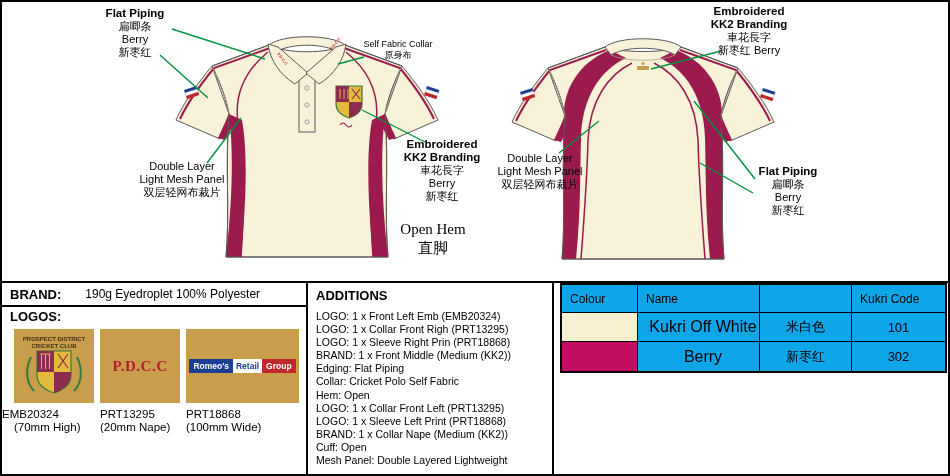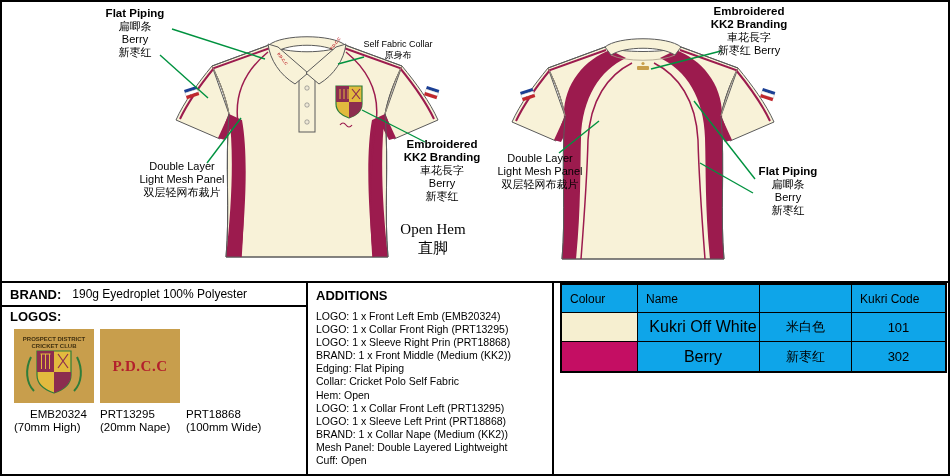--- a/index.html
+++ b/index.html
@@ -34,21 +34,21 @@
   .note{position:absolute;text-align:center;font-size:11px;line-height:13px;color:#000}
   .note .b{font-weight:bold;font-size:11.5px}
   .note.tiny{font-size:9px;line-height:11px}
   .note.serif{font-family:"Liberation Serif",serif;font-size:15px;line-height:19px}
 
   
   .hdiv{position:absolute;left:0;top:279px;width:100%;height:2px;background:#000}
   .fabric-row{position:absolute;left:0;top:281px;width:304px;height:24px;border-bottom:2px solid #000;
               display:flex;align-items:center;padding-left:8px}
   .fab-label{font-weight:bold;font-size:13px}
-  .fab-value{font-size:12px;margin-left:11px}
+  .fab-value{font-size:12px;margin-left:24px}
   .logos-panel{position:absolute;left:0;top:305px;width:304px;height:143px}
   .panel-title{position:absolute;left:8px;top:2px;font-weight:bold;font-size:13px}
   .tile{position:absolute;top:22px;height:74px;background:var(--tile-bg);display:flex;align-items:center;justify-content:center}
   .pdcc{color:#b3202c;font-weight:bold;font-size:15px;letter-spacing:.5px;font-family:"Liberation Serif",serif}
   .romeos{display:flex;align-items:center;font-size:8.5px;font-weight:bold;line-height:1}
   .romeos .r1{background:var(--logo-blue);color:#fff;padding:3px 4px}
   .romeos .r2{background:#fff;color:var(--logo-blue);padding:3px 3px}
   .romeos .r3{background:var(--logo-red);color:#fff;padding:3px 4px}
   .cap{position:absolute;font-size:11.5px;line-height:13px}
 
@@ -237,44 +237,51 @@
         <path class="crest-x" d="M44,25 L54,39 M54,25 L44,39"></path>
         <path d="M20,62 C12,54 11,40 17,28" stroke="#2e7d3a" stroke-width="2" fill="none"></path>
         <path d="M60,62 C68,54 69,40 63,28" stroke="#2e7d3a" stroke-width="2" fill="none"></path>
       </svg>
     </div>
 
     <div class="tile" style="left:98px;width:80px">
       <span class="pdcc">P.D.C.C</span>
     </div>
 
-
-    <div class="cap" style="left:28px;top:101px">EMB20324</div>
+    <div class="tile" style="left:184px;width:113px">
+      <span class="romeos">
+        <span class="r1">Romeo's</span>
+        <span class="r2">Retail</span>
+        <span class="r3">Group</span>
+      </span>
+    </div>
+
+    <div class="cap" style="left:0;top:101px">EMB20324</div>
     <div class="cap" style="left:12px;top:114px">(70mm High)</div>
     <div class="cap" style="left:98px;top:101px">PRT13295</div>
     <div class="cap" style="left:98px;top:114px">(20mm Nape)</div>
     <div class="cap" style="left:184px;top:101px">PRT18868</div>
     <div class="cap" style="left:184px;top:114px">(100mm Wide)</div>
   </div>
 
   <div class="additions-panel">
     <div class="add-title">ADDITIONS</div>
     <div class="add-lines">
       <div class="add-line">LOGO: 1 x Front Left Emb (EMB20324)</div>
       <div class="add-line">LOGO: 1 x Collar Front Righ (PRT13295)</div>
       <div class="add-line">LOGO: 1 x Sleeve Right Prin (PRT18868)</div>
       <div class="add-line">BRAND: 1 x Front Middle (Medium (KK2))</div>
       <div class="add-line">Edging: Flat Piping</div>
       <div class="add-line">Collar: Cricket Polo Self Fabric</div>
       <div class="add-line">Hem: Open</div>
       <div class="add-line">LOGO: 1 x Collar Front Left (PRT13295)</div>
       <div class="add-line">LOGO: 1 x Sleeve Left Print (PRT18868)</div>
       <div class="add-line">BRAND: 1 x Collar Nape (Medium (KK2))</div>
+      <div class="add-line">Cuff: Open</div>
       <div class="add-line">Mesh Panel: Double Layered Lightweight</div>
-      <div class="add-line">Cuff: Open</div>
     </div>
   </div>
 
   <div class="ctable">
     <div class="ctr ch">
       <div class="ctc c1">Colour</div>
       <div class="ctc c2">Name</div>
       <div class="ctc c3"></div>
       <div class="ctc c4">Kukri Code</div>
     </div>

